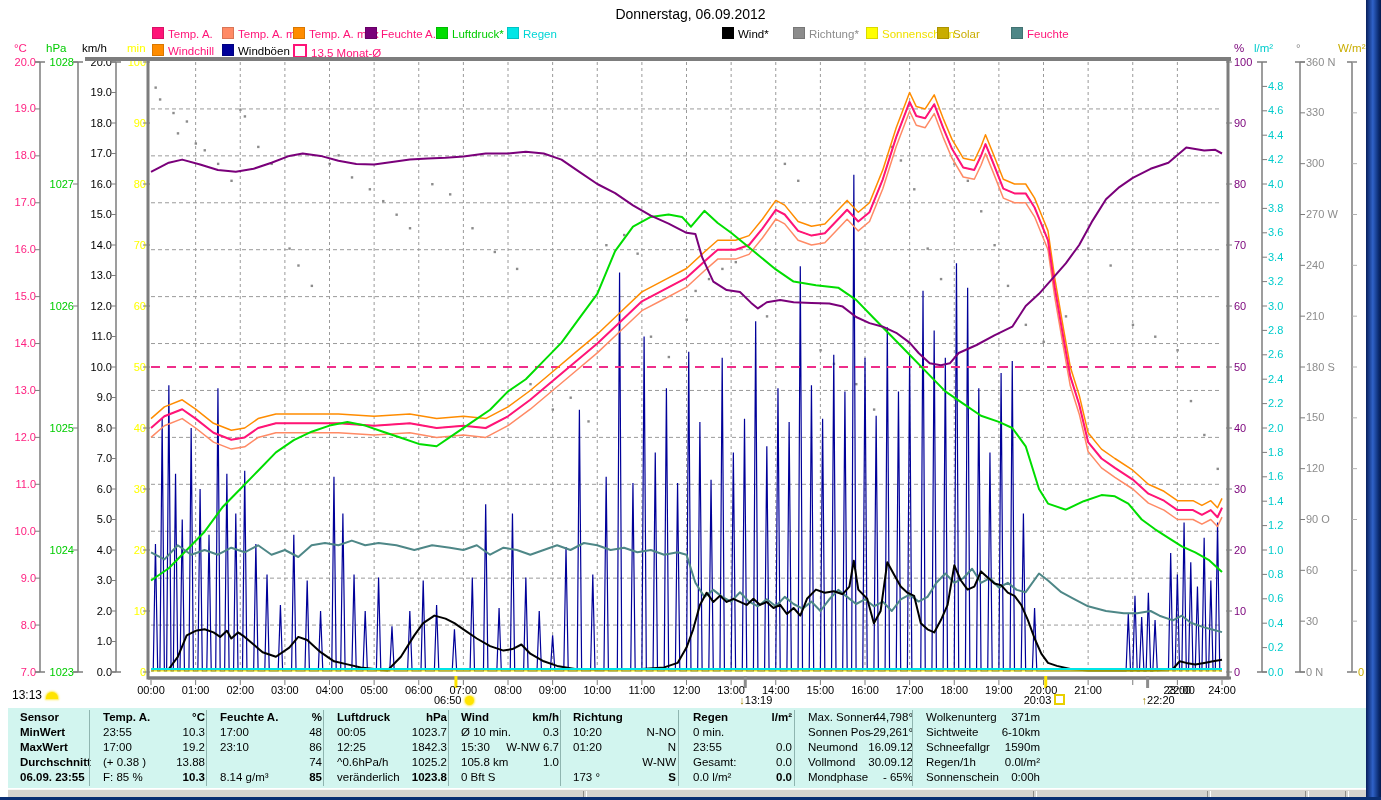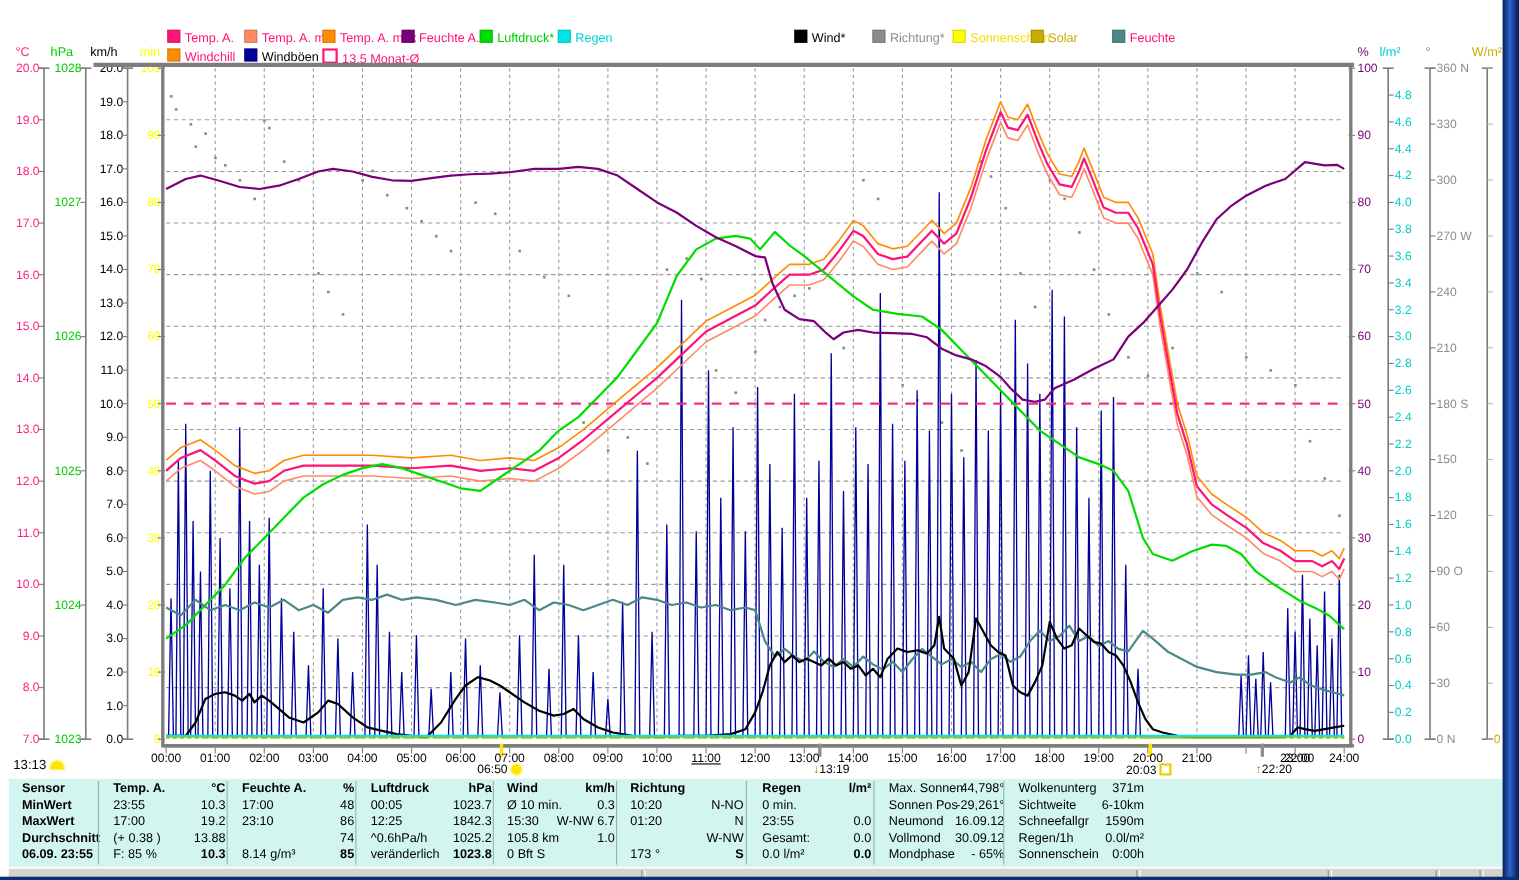--- a/index.html
+++ b/index.html
@@ -27,20 +27,21 @@
              border-top:1px solid #f7f6f4;}
   .sbdiv{position:absolute;top:1px;height:8px;width:2px;border-left:1px solid #8f8d88;border-right:1px solid #fff;}
   #bluestrip{position:absolute;right:0;top:0;width:15px;height:800px;
              background:linear-gradient(to right,#081f5c,#2f62c8 45%,#0a2a6e 85%,#061a4e);}
   #botstrip{position:absolute;left:0;top:797px;width:1381px;height:3px;background:#0a2e72;}
 </style>
 </head>
 <body>
 
 <div id="app">
+  <div id="title" class="abs">Donnerstag, 06.09.2012</div>
   <div id="legend">
       <div class="lg-item" style="left: 152px; top: 27px;"><span class="lg-box" style="background: rgb(255, 20, 120);"></span><span style="color: rgb(255, 20, 120);">Temp. A.</span></div>
       <div class="lg-item" style="left: 222px; top: 27px;"><span class="lg-box" style="background: rgb(255, 138, 101);"></span><span style="color: rgb(255, 20, 120);">Temp. A. min</span></div>
       <div class="lg-item" style="left: 293px; top: 27px;"><span class="lg-box" style="background: rgb(255, 140, 0);"></span><span style="color: rgb(255, 20, 120);">Temp. A. max</span></div>
       <div class="lg-item" style="left: 365px; top: 27px;"><span class="lg-box" style="background: rgb(122, 0, 122);"></span><span style="color: rgb(255, 20, 120);">Feuchte A.*</span></div>
       <div class="lg-item" style="left: 436px; top: 27px;"><span class="lg-box" style="background: rgb(0, 221, 0);"></span><span style="color: rgb(0, 204, 0);">Luftdruck*</span></div>
       <div class="lg-item" style="left: 507px; top: 27px;"><span class="lg-box" style="background: rgb(0, 230, 230);"></span><span style="color: rgb(0, 213, 213);">Regen</span></div>
       <div class="lg-item" style="left: 722px; top: 27px;"><span class="lg-box" style="background: rgb(0, 0, 0);"></span><span style="color: rgb(0, 0, 0);">Wind*</span></div>
       <div class="lg-item" style="left: 793px; top: 27px;"><span class="lg-box" style="background: rgb(140, 140, 140);"></span><span style="color: rgb(140, 140, 140);">Richtung*</span></div>
       <div class="lg-item" style="left: 866px; top: 27px;"><span class="lg-box" style="background: rgb(255, 255, 0);"></span><span style="color: rgb(240, 224, 0);">Sonnenschein</span></div>
@@ -452,21 +453,21 @@
       <div class="xlab" style="left: 195.625px;">01:00</div>
       <div class="xlab" style="left: 240.25px;">02:00</div>
       <div class="xlab" style="left: 284.875px;">03:00</div>
       <div class="xlab" style="left: 329.5px;">04:00</div>
       <div class="xlab" style="left: 374.125px;">05:00</div>
       <div class="xlab" style="left: 418.75px;">06:00</div>
       <div class="xlab" style="left: 463.375px;">07:00</div>
       <div class="xlab" style="left: 508px;">08:00</div>
       <div class="xlab" style="left: 552.625px;">09:00</div>
       <div class="xlab" style="left: 597.25px;">10:00</div>
-      <div class="xlab" style="left: 641.875px; text-decoration: underline;">11:00</div>
+      <div class="xlab" style="left: 641.875px;">11:00</div>
       <div class="xlab" style="left: 686.5px;">12:00</div>
       <div class="xlab" style="left: 731.125px;">13:00</div>
       <div class="xlab" style="left: 775.75px;">14:00</div>
       <div class="xlab" style="left: 820.375px;">15:00</div>
       <div class="xlab" style="left: 865px;">16:00</div>
       <div class="xlab" style="left: 909.625px;">17:00</div>
       <div class="xlab" style="left: 954.25px;">18:00</div>
       <div class="xlab" style="left: 998.875px;">19:00</div>
       <div class="xlab" style="left: 1043.5px;">20:00</div>
       <div class="xlab" style="left: 1088.12px;">21:00</div>

